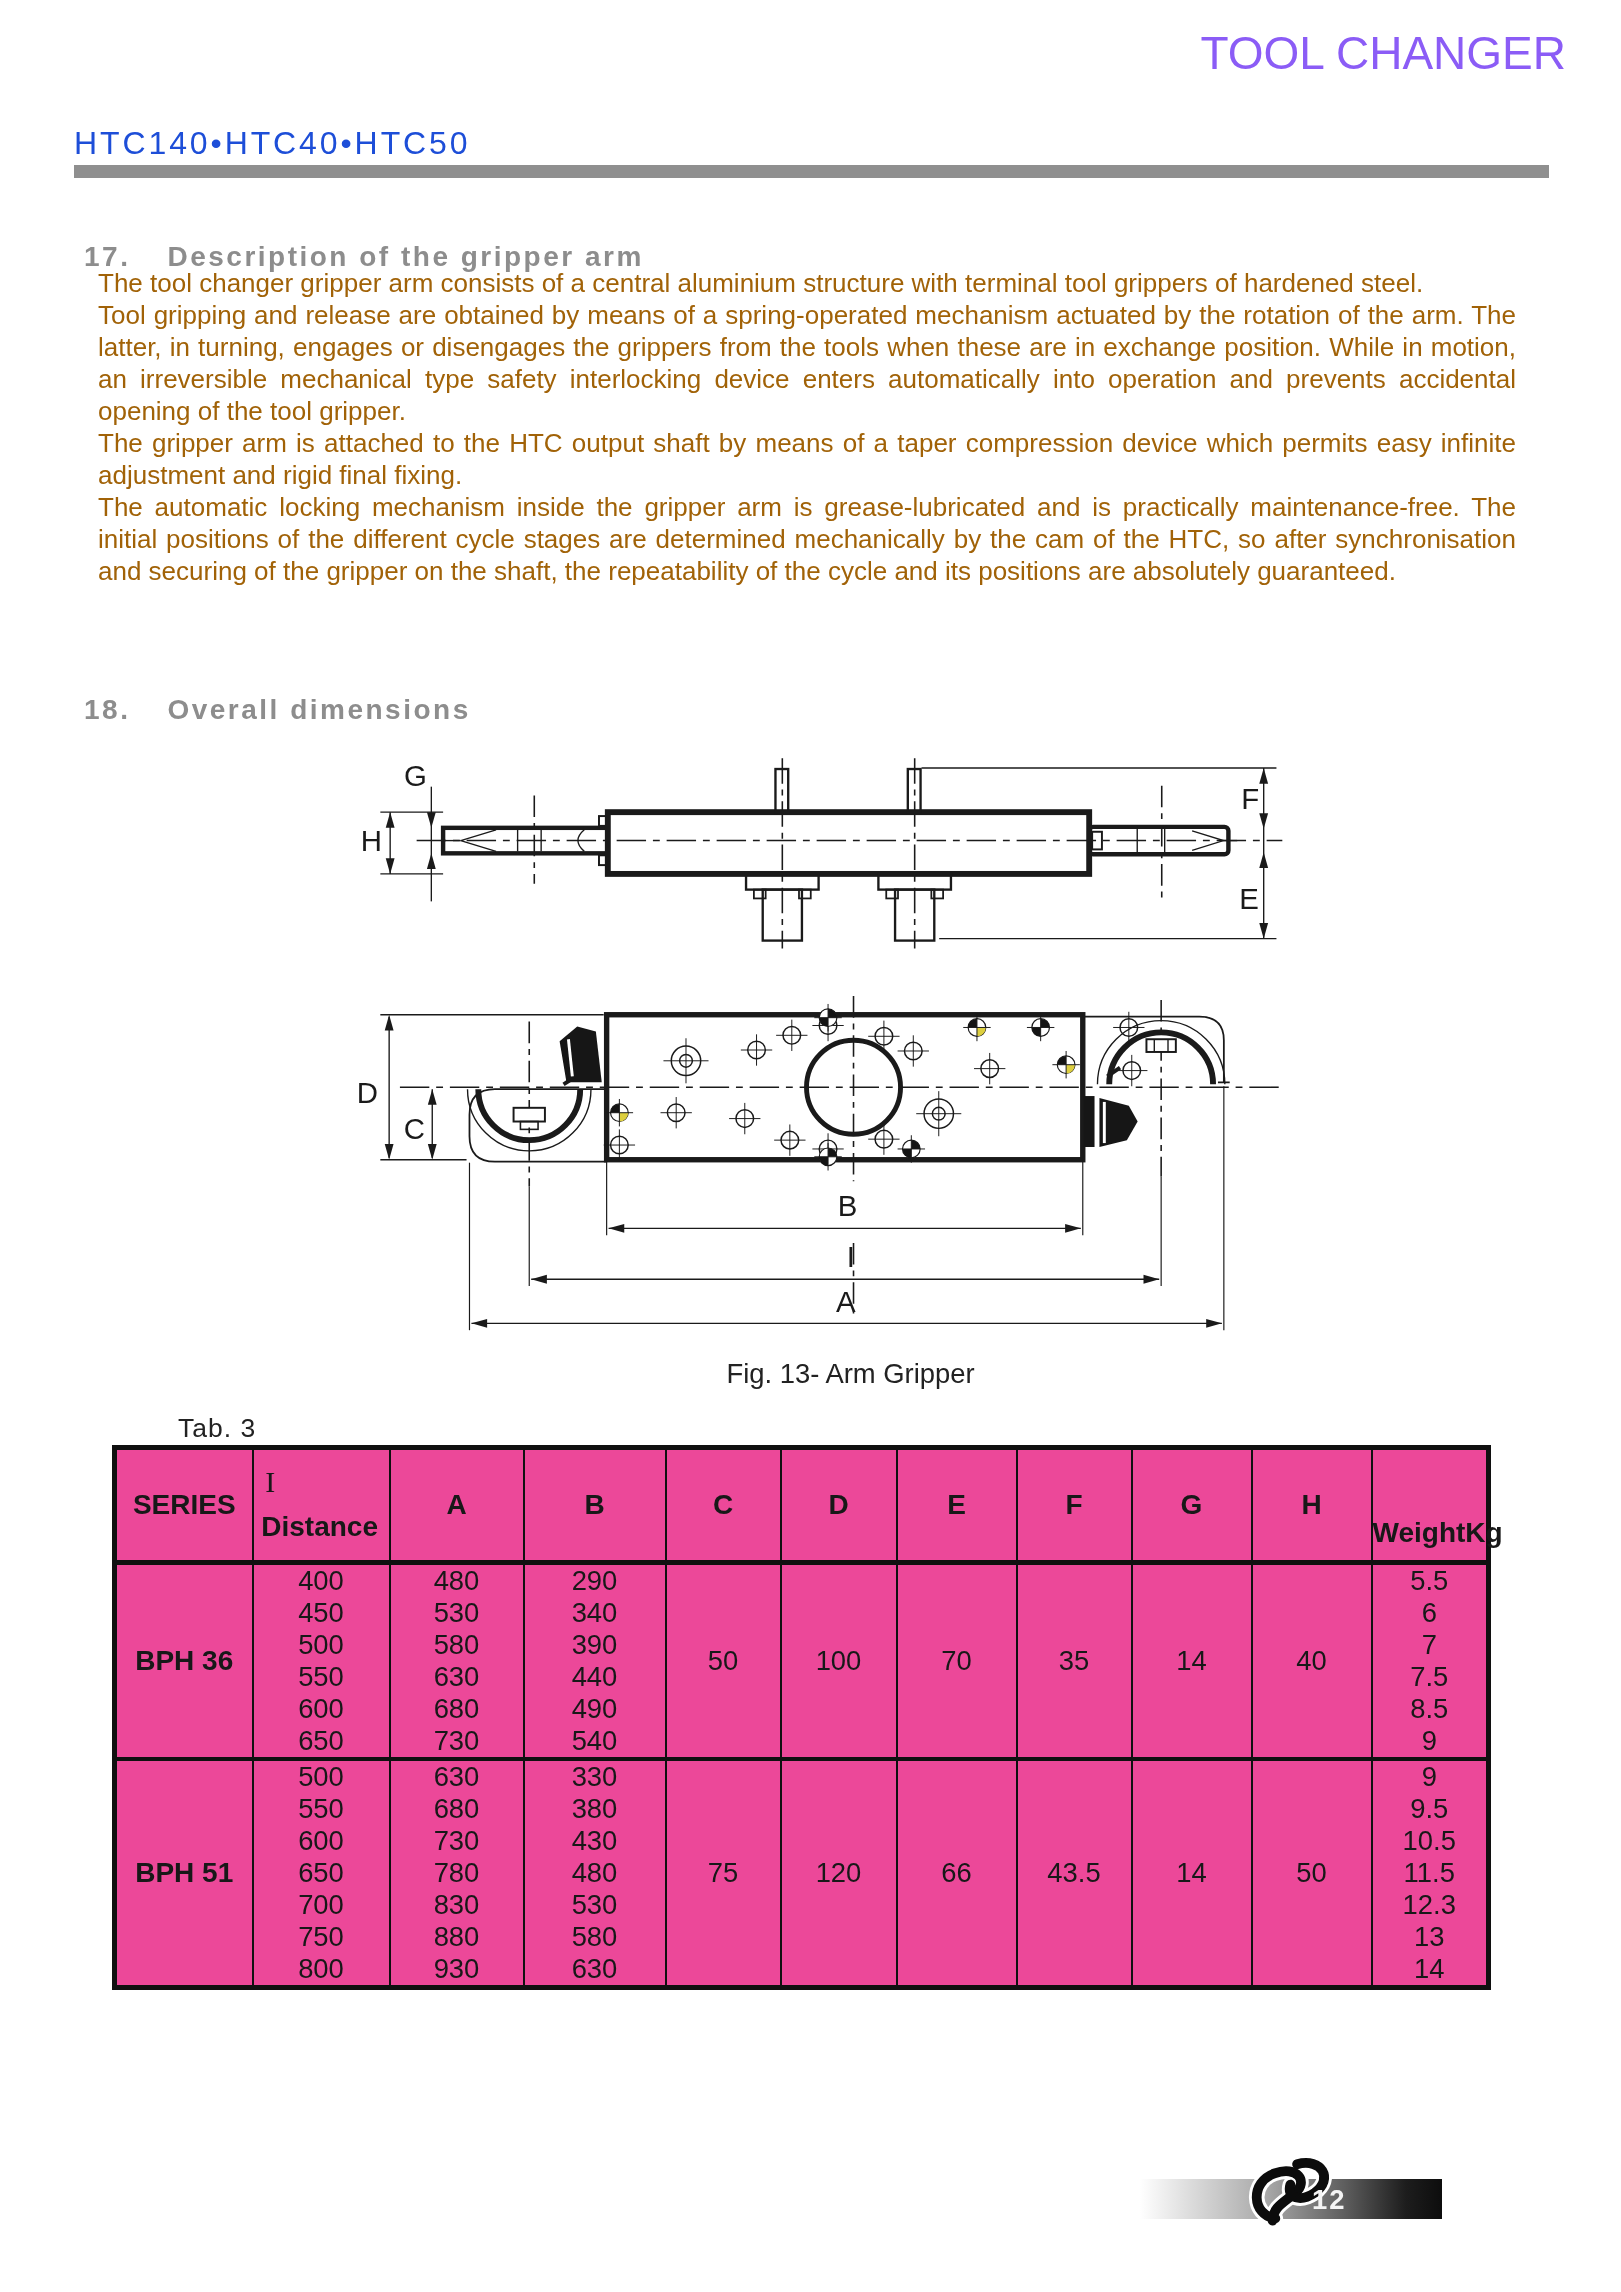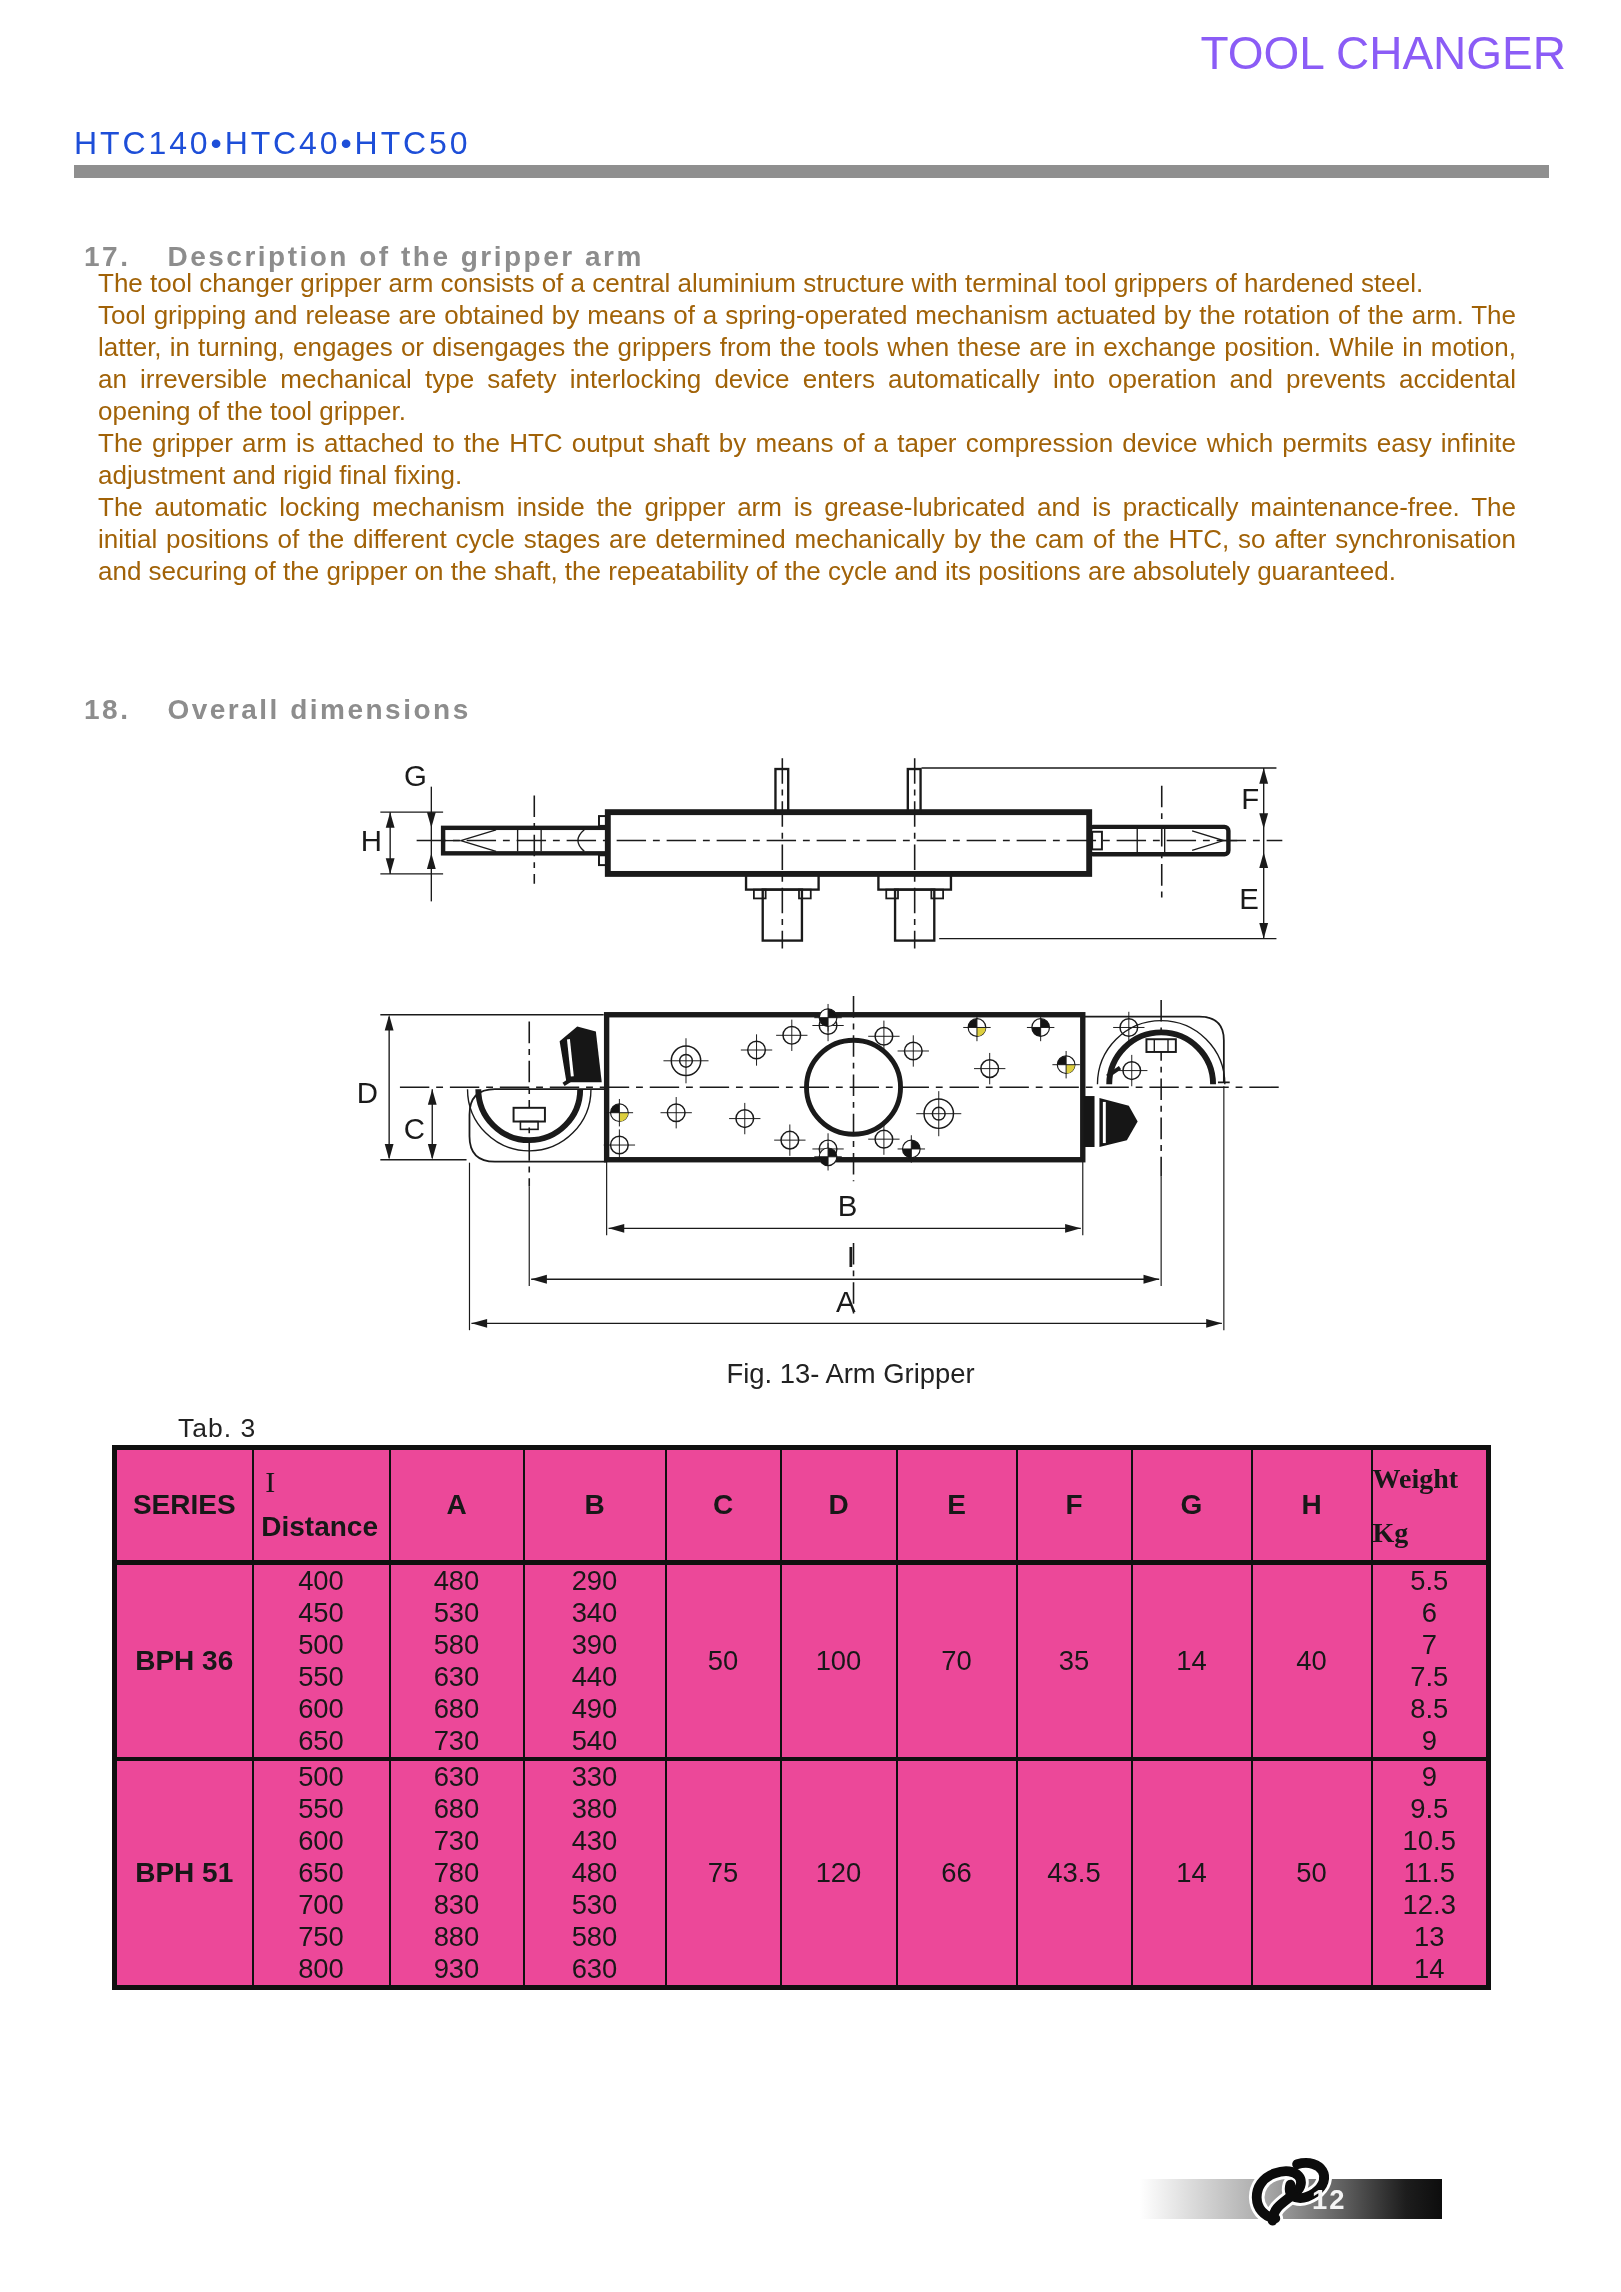--- a/index.html
+++ b/index.html
@@ -23,21 +23,21 @@
   table.dims th,table.dims td{border-left:2.9px solid #101010;border-right:2.9px solid #101010;padding:0;text-align:center;vertical-align:middle;font-weight:normal;}
   table.dims thead tr{height:115px;}
   table.dims thead th{border-bottom:5.9px solid #101010;font-weight:bold;font-size:28px;}
   table.dims tbody tr{height:32px;}
   table.dims .group-start th, table.dims .group-start td{border-top:4.9px solid #101010;}
   table.dims th.series-cell{font-size:28px;font-weight:bold;}
   td.dist{font-weight:bold;}
   .hdr-distance{position:relative;height:100%;text-align:left;}
   .hdr-distance .dlabel{position:absolute;top:5.9px;left:7.8px;font-weight:bold;}
   .hdr-distance .dsub{position:absolute;bottom:5.9px;left:11.8px;font-family:"Liberation Serif",serif;font-weight:normal;font-size:30px;}
-  .hdr-weight{display:flex;flex-direction:column;justify-content:space-between;height:86px;padding:9.8px 0 7.8px 0;align-items:flex-start;font-family:Liberation Serif, serif;}
+  .hdr-weight{display:flex;justify-content:space-between;height:86px;padding:9.8px 0 7.8px 0;align-items:flex-end;}
   
   .footer-bar{width:302px;height:40px;background:linear-gradient(to right,#ffffff 0%,#d9d9d9 18%,#a8a8a8 42%,#5d5d5d 68%,#1d1d1d 88%,#0d0d0d 100%);}
   .page-num{font-size:27.4px;font-weight:bold;color:#f4f4f4;letter-spacing:2px;}
   svg text{font-family:"Liberation Sans",sans-serif;}
 </style>
 </head>
 <body>
 
 <div class="abs doc-title" style="top:25.5px;right:55px;">TOOL CHANGER</div>
 <div class="abs models" style="top:125px;left:74px;">HTC140•HTC40•HTC50</div>

